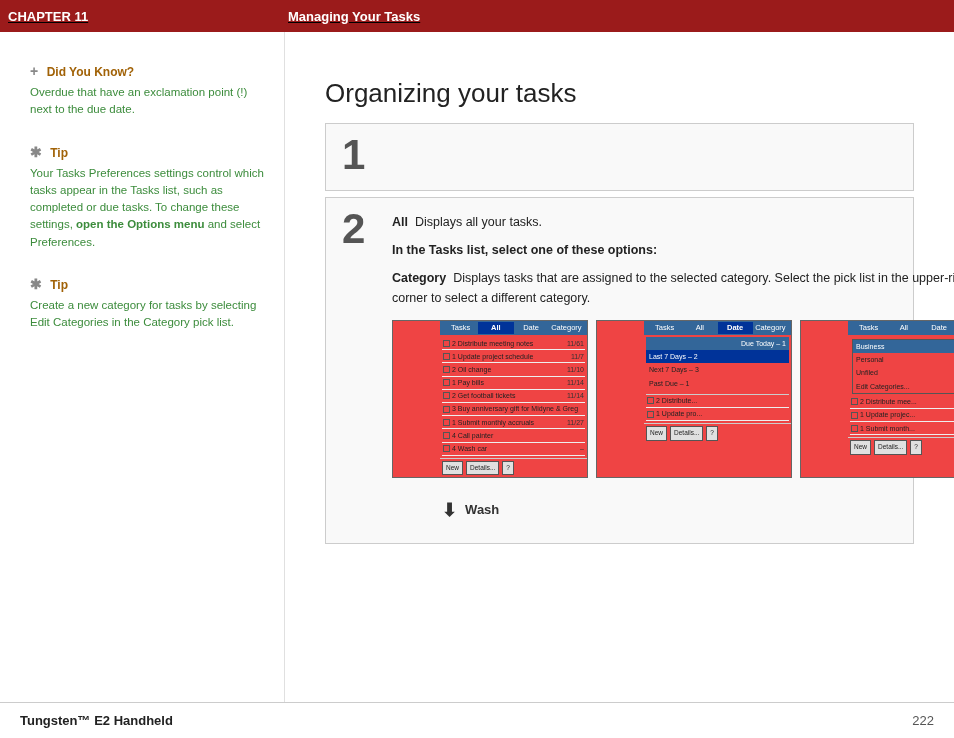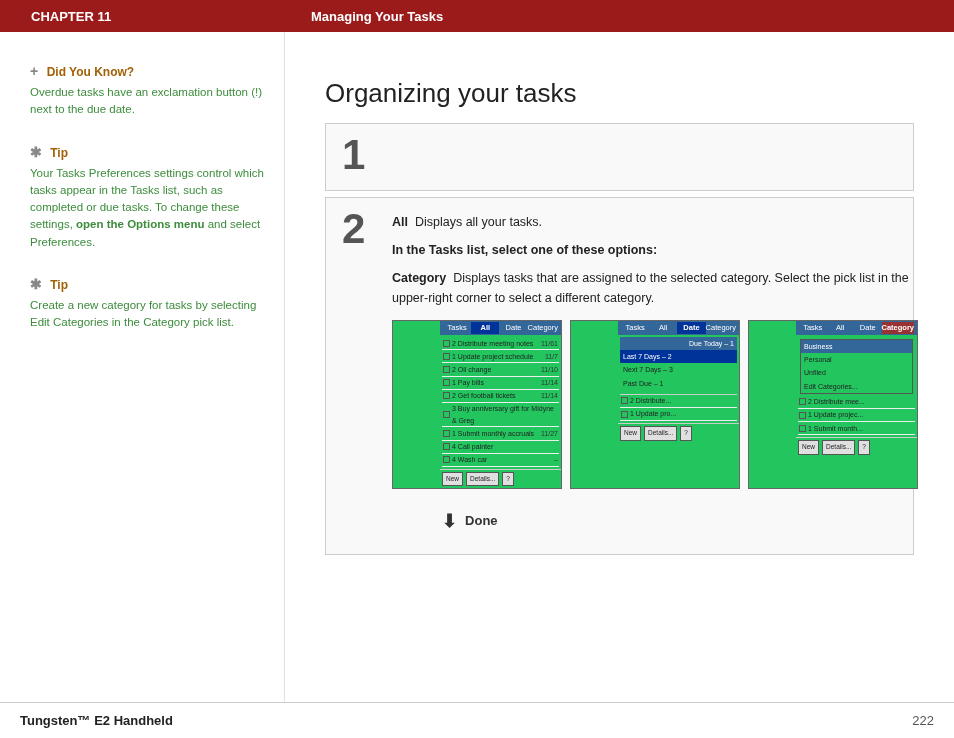--- a/index.html
+++ b/index.html
@@ -11,21 +11,22 @@
       overflow: hidden;
       position: relative;
     }
 
     
     .header {
       background: #9b1b1b;
       height: 32px;
       display: flex;
       align-items: center;
-      padding: 0 31px;
+      padding: 0 8px;
+      text-decoration: underline;
     }
     .header-chapter {
       color: white;
       font-weight: bold;
       font-size: 13px;
       width: 280px;
     }
     .header-title {
       color: white;
       font-weight: bold;
@@ -150,22 +151,22 @@
     
     .screenshots-row {
       display: flex;
       gap: 8px;
       margin-top: 12px;
       margin-bottom: 10px;
     }
 
     .screen-shot {
       border: 1px solid #666;
-      background: #22c55e;
-      width: 170px;
+      background: #ef4444;
+      width: 196px;
       font-size: 8px;
       padding-left: 47px;
     }
 
     .screen-header {
       background: #336699;
       color: white;
       display: flex;
       font-size: 7.5px;
       padding: 1px 3px;
@@ -296,21 +297,21 @@
   <span class="header-title">Managing Your Tasks</span>
 </div>
 
 <div class="main-layout">
 
   <div class="sidebar">
 
     <div class="sidebar-item">
       <span class="sidebar-icon">+</span>
       <span class="sidebar-label">Did You Know?</span>
-      <div class="sidebar-text">Overdue tasks have an exclamation button (!) next to the due date.</div>
+      <div class="sidebar-text">Overdue that have an exclamation point (!) next to the due date.</div>
     </div>
 
     <div class="sidebar-item">
       <span class="sidebar-icon">✱</span>
       <span class="sidebar-label">Tip</span>
       <div class="sidebar-text">
         Your Tasks Preferences settings control which tasks appear in the Tasks list, such as completed or due tasks. To change these settings, <span class="sidebar-link">open the Options menu</span> and select Preferences.
       </div>
     </div>
 
@@ -463,21 +464,21 @@
                 <span class="mini-btn">New</span>
                 <span class="mini-btn">Details...</span>
                 <span class="mini-btn">?</span>
               </div>
             </div>
 
           </div>
 
           <div class="done-row">
             <span class="done-arrow">⬇</span>
-            <span>Done</span>
+            <span>Wash</span>
           </div>
 
         </div>
       </div>
     </div>
 
   </div>
 
 </div>
 

